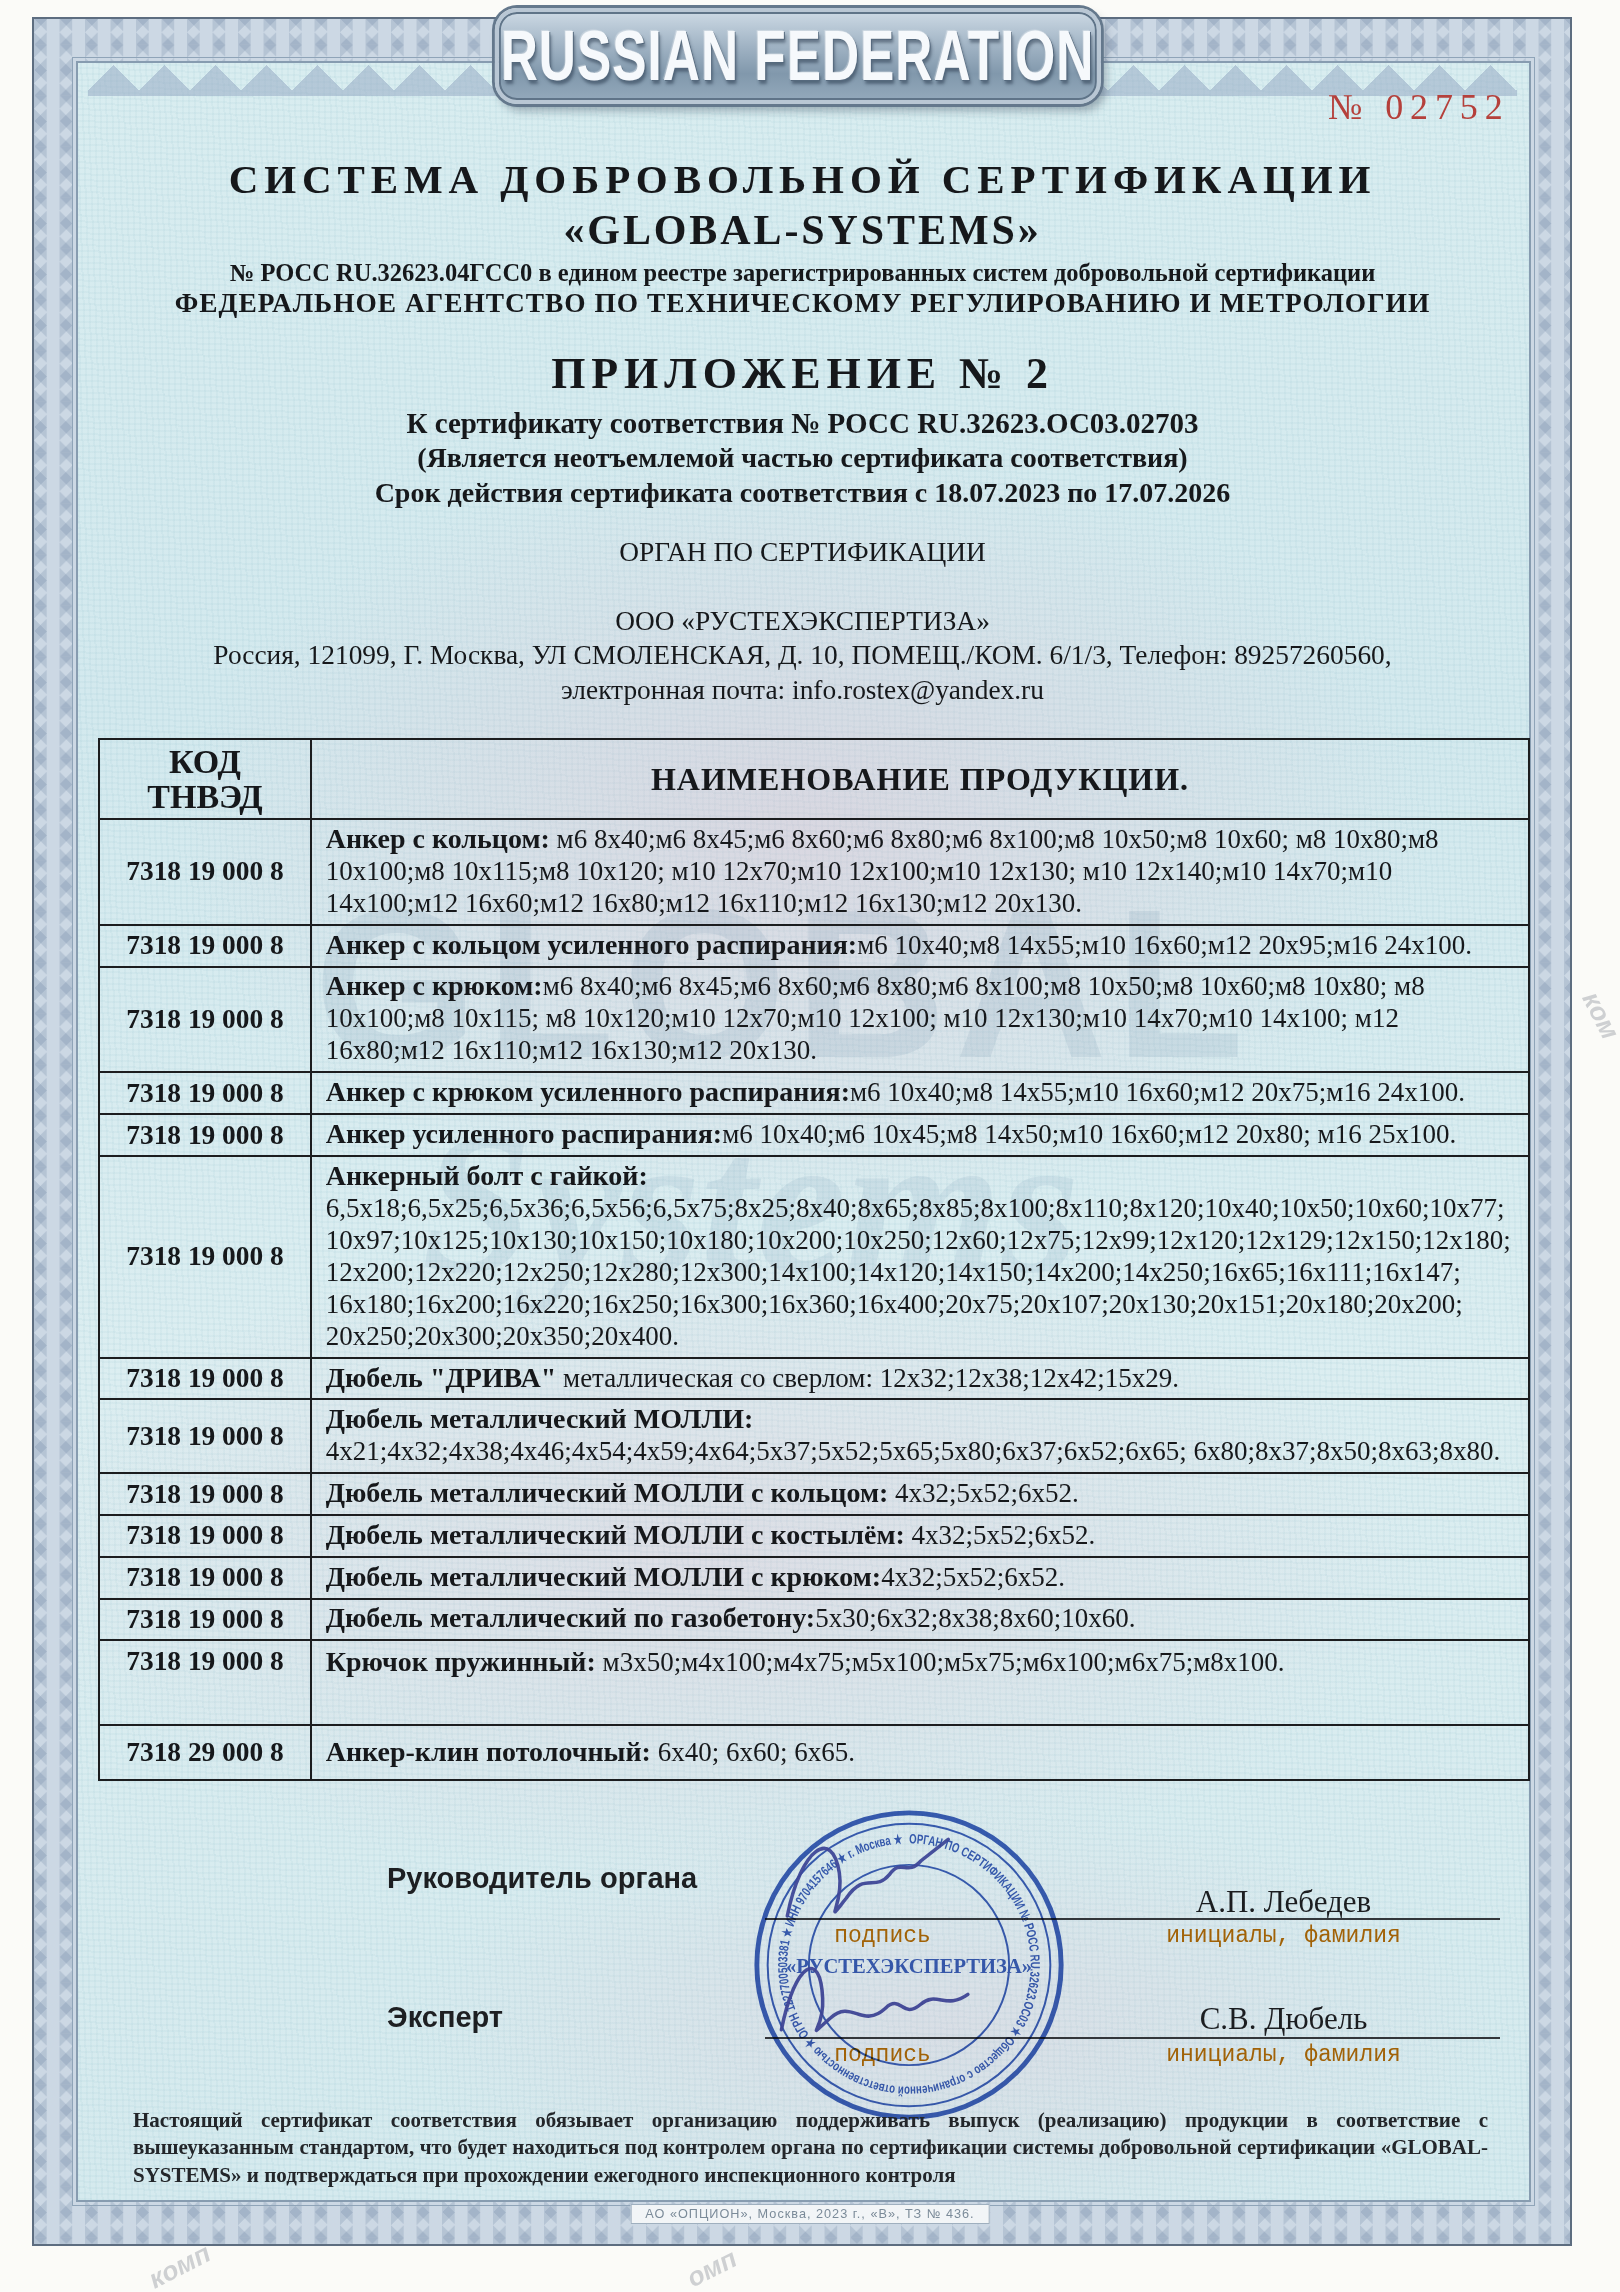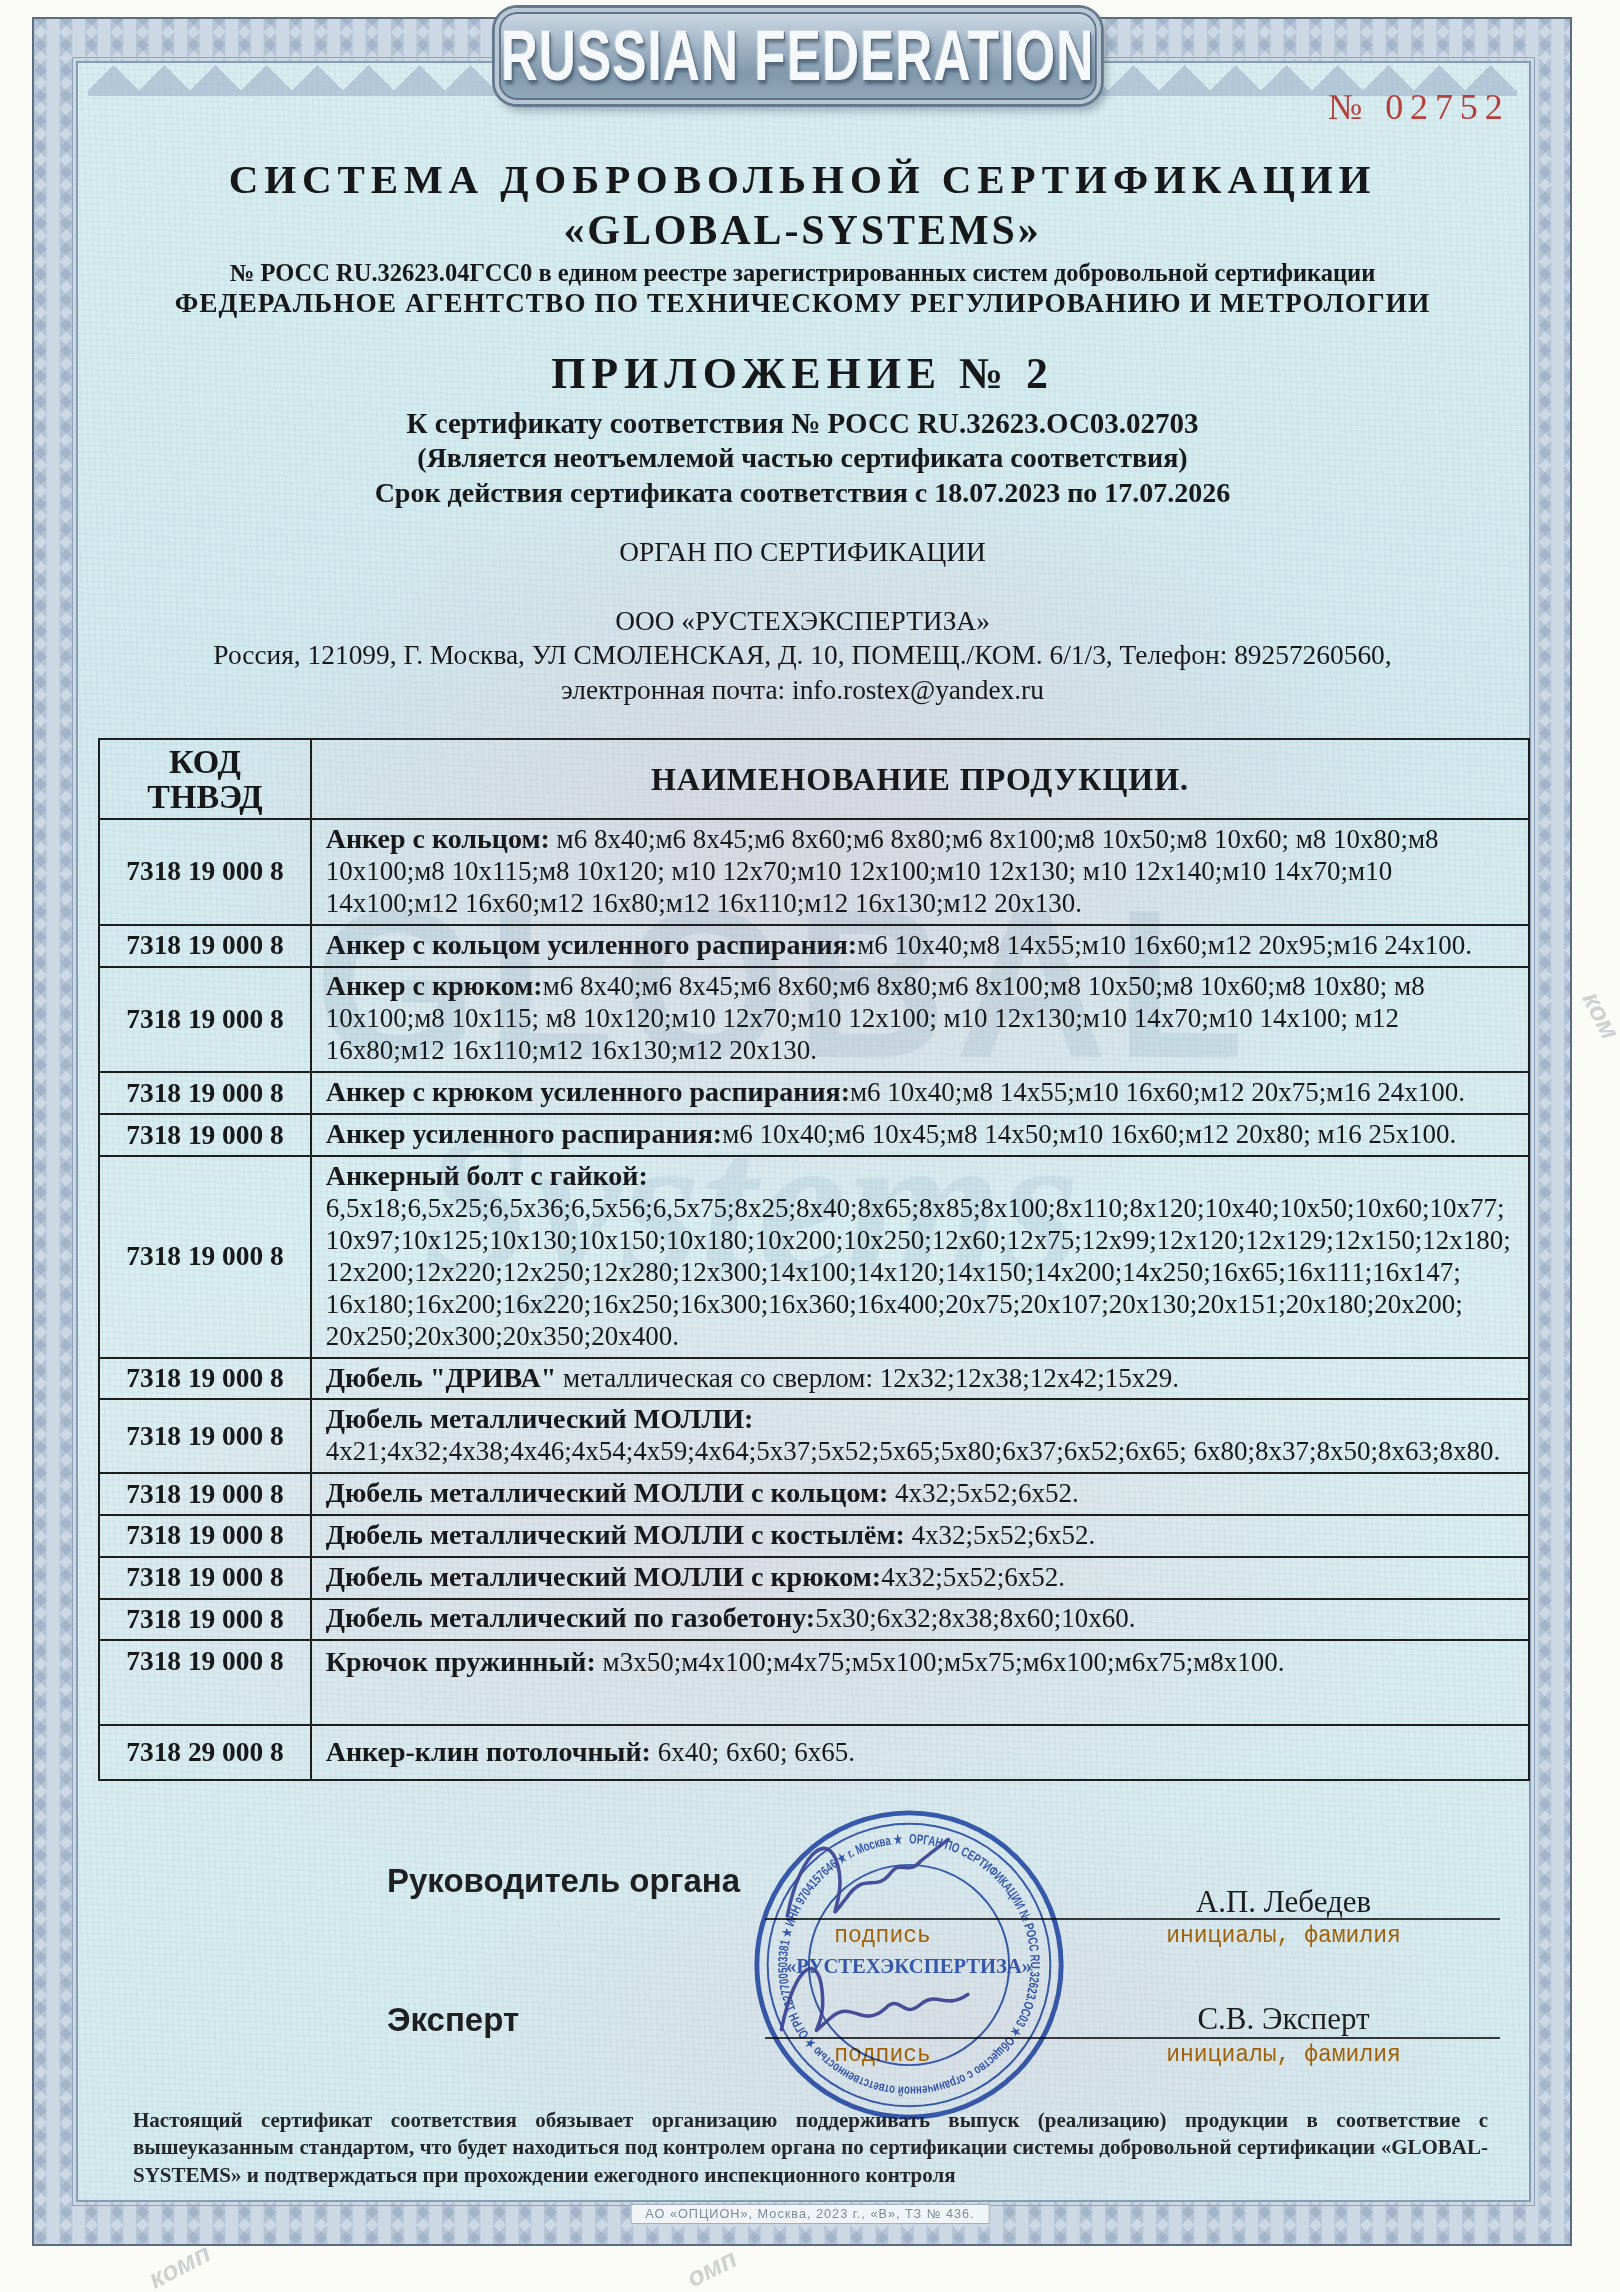--- a/index.html
+++ b/index.html
@@ -75,21 +75,21 @@
   .th-code{width:208px;font-size:34px;font-weight:bold;line-height:35px;text-align:center;height:76px;}
   .th-name{font-size:32px;font-weight:bold;letter-spacing:1px;text-align:center;}
   td.code{font-size:27.4px;font-weight:bold;text-align:center;vertical-align:middle;}
   td.desc{font-size:27px;line-height:32px;padding:2.9px 11.8px 4.9px 13.7px;vertical-align:middle;}
   .pname{font-weight:bold;font-size:28px;}
   .bl{display:block;}
   tr.tall td{height:73px;vertical-align:top;padding-top:4.9px;}
   tr.short td{height:45px;}
 
   
-  .lab{position:absolute;font-family:"Liberation Sans",sans-serif;font-weight:bold;font-size:33px;color:#1d1f22;}
+  .lab{position:absolute;font-family:"Liberation Sans",sans-serif;font-weight:bold;font-size:29px;color:#1d1f22;}
   .lab1{left:387px;top:1862px;}
   .lab2{left:387px;top:2001px;}
   .sline{position:absolute;left:765px;width:735px;border-top:2px solid #33363a;}
   .sline1{top:1918px;}
   .sline2{top:2037px;}
   .scap{position:absolute;font-size:23px;color:#a16207;text-align:center;font-family:Liberation Mono, monospace;}
   .scap1{left:804px;top:1923px;width:157px;}
   .scap2{left:1068px;top:1923px;width:431px;}
   .scap3{left:804px;top:2042px;width:157px;}
   .scap4{left:1068px;top:2042px;width:431px;}
@@ -207,21 +207,21 @@
       <td class="desc"><span class="pname">Анкер-клин потолочный:</span> <span>6х40; 6х60; 6х65.</span></td>
     </tr>
   </tbody>
     </table>
 
   <div class="lab lab1">Руководитель органа</div>
   <div class="lab lab2">Эксперт</div>
   <div class="sline sline1"></div>
   <div class="sline sline2"></div>
   <div class="sname sname1">А.П. Лебедев</div>
-  <div class="sname sname2">С.В. Эксперт</div>
+  <div class="sname sname2">С.В. Дюбель</div>
   <div class="scap scap1">подпись</div>
   <div class="scap scap2">инициалы, фамилия</div>
   <div class="scap scap3">подпись</div>
   <div class="scap scap4">инициалы, фамилия</div>
 
   <svg class="stampsvg" width="318" height="318" viewBox="0 0 324 324">
     <circle cx="162" cy="162" r="155" fill="none" stroke="#2f55b5" stroke-width="5"></circle>
     <circle cx="162" cy="162" r="144" fill="none" stroke="#2f55b5" stroke-width="2"></circle>
     <circle cx="162" cy="162" r="102" fill="none" stroke="#2f55b5" stroke-width="2"></circle>
     <defs>

